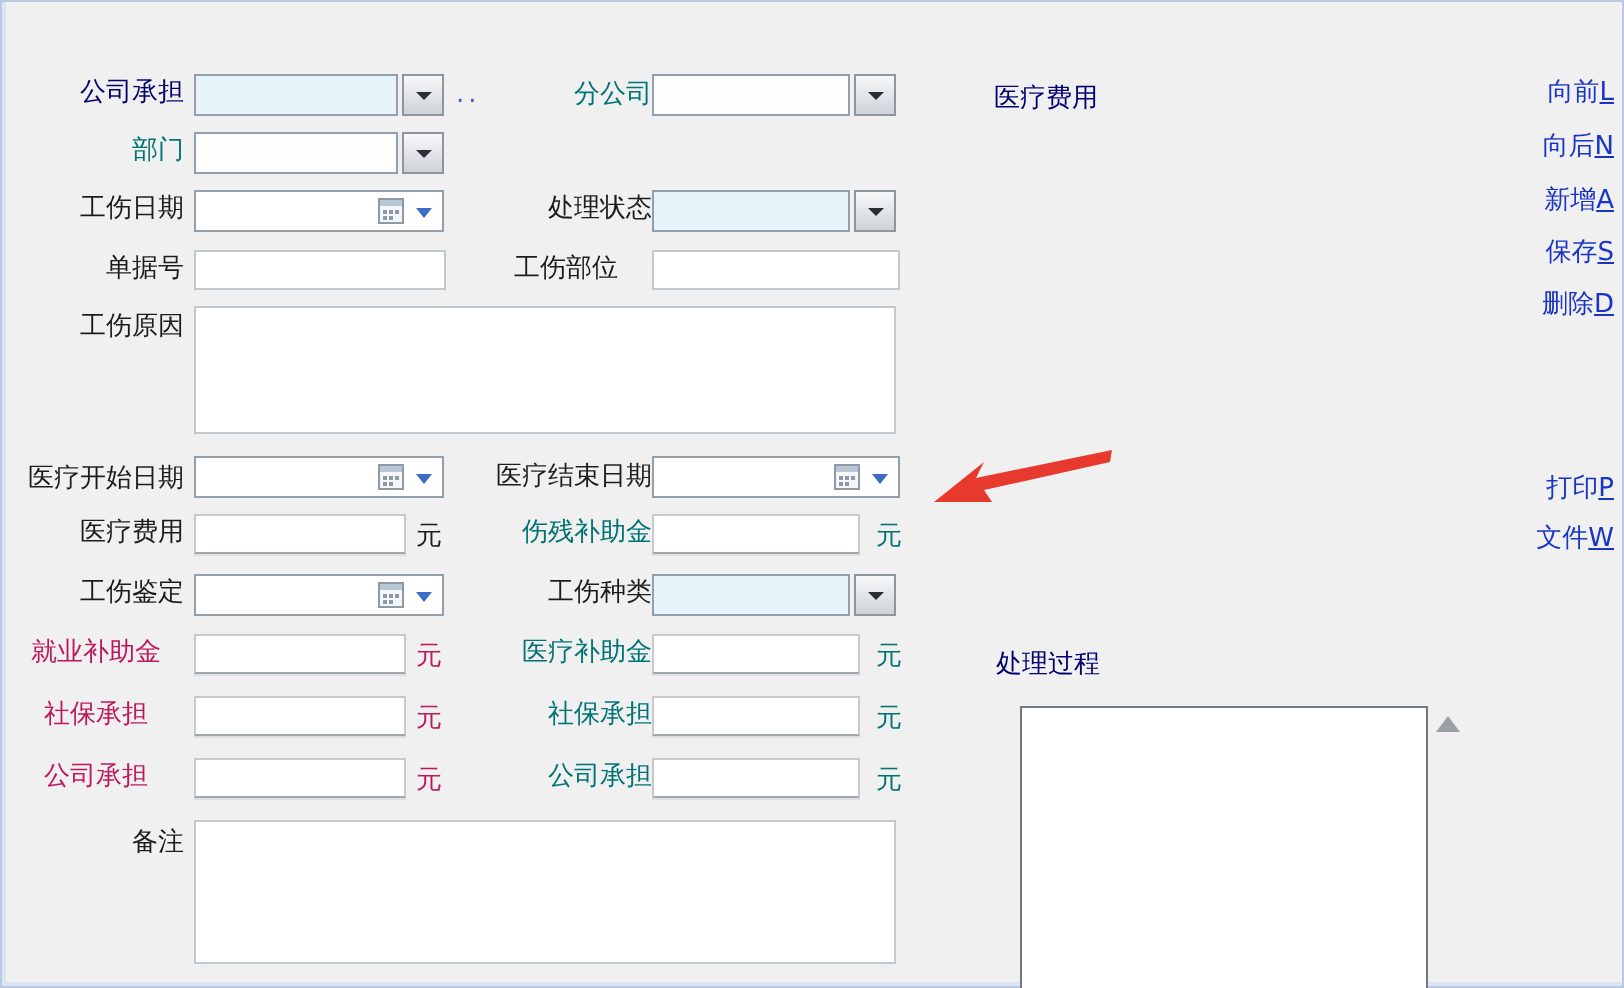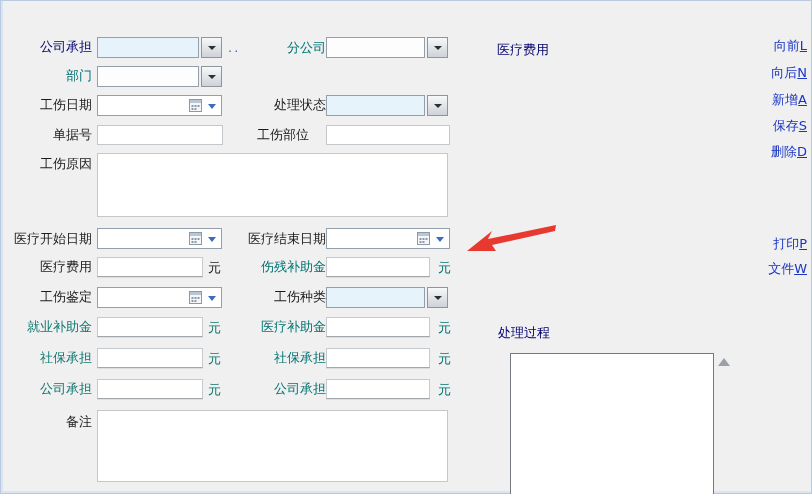--- a/index.html
+++ b/index.html
@@ -13,21 +13,21 @@
   .app-icon{position:absolute;left:9px;top:5px;width:17px;height:17px;}
   .win-title{position:absolute;left:38px;top:6px;font-size:13px;color:#9da3ab;}
   .close-btn{position:absolute;right:5px;top:8px;width:30px;height:16px;
              border:1px solid #8b93a1;border-radius:3px;padding:0;cursor:pointer;
              background:linear-gradient(#fdfefe,#e6e9ee 45%,#ccd2da);}
   
   .lbl{position:absolute;font-size:13px;height:16px;line-height:16px;
        text-align:right;white-space:nowrap;}
   .c1{left:4px;width:88px;}
   .c2{left:240px;width:86px;}
-  .navy{color:#00006e;} .teal{color:#007373;} .purple{color:#0f766e;} .blk{color:#1c1c1c;}
+  .navy{color:#00006e;} .teal{color:#007373;} .purple{color:#be185d;text-align:center;} .blk{color:#1c1c1c;}
   
   .combo{position:absolute;height:21px;}
   .combo .fld{position:absolute;left:0;top:0;bottom:0;right:23px;
               border:1px solid #93a0ab;background:#fdfdfd;font-size:12px;line-height:19px;padding:0 3px;
               overflow:hidden;}
   .combo.blue .fld{background:#e7f3fb;}
   .drop-btn{position:absolute;right:0;top:0;width:21px;height:21px;box-sizing:border-box;
             border:1px solid #8f959c;display:flex;align-items:center;justify-content:center;
             background:linear-gradient(#f7f8f9,#e2e5e9 50%,#ced3d9);}
   .tri{width:0;height:0;border-left:4px solid transparent;border-right:4px solid transparent;

